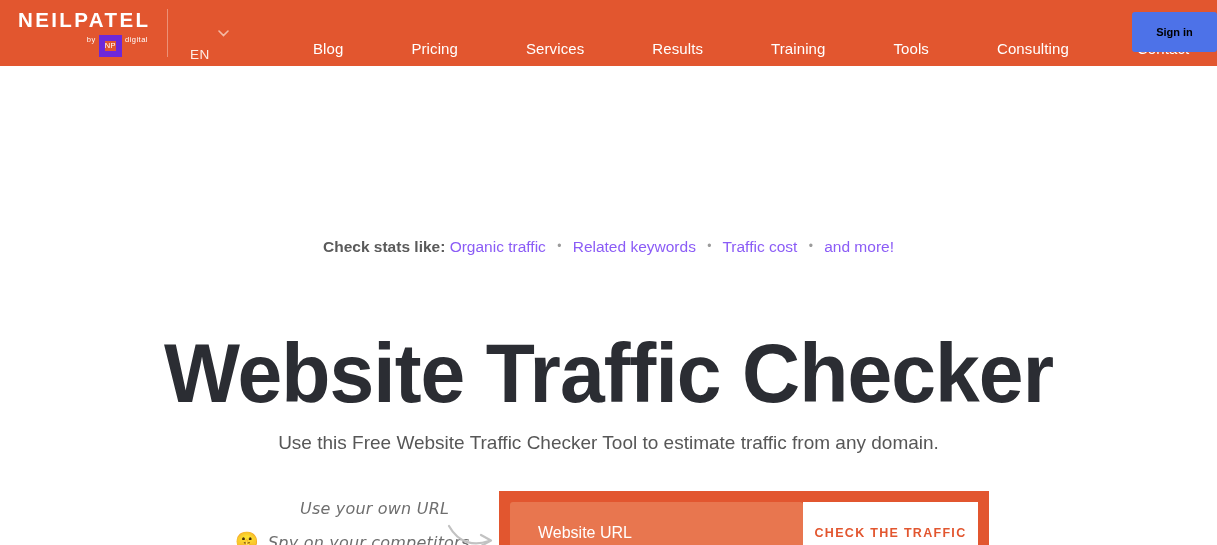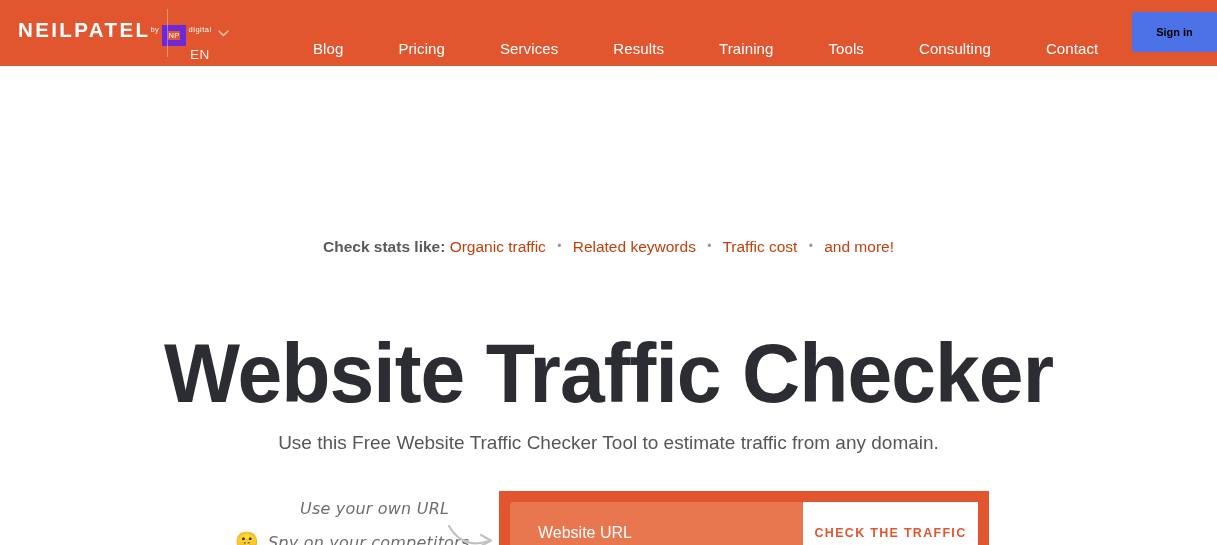--- a/index.html
+++ b/index.html
@@ -16,21 +16,21 @@
   .header {
     position: relative;
     width: 1217px;
     height: 66px;
     background: #e2562f;
     display: flex;
     align-items: center;
   }
   .logo-block {
     display: flex;
-    flex-direction: row;
+    flex-direction: column;
     align-items: flex-start;
     padding-left: 18px;
     width: 150px;
   }
   .logo-word {
     color: #ffffff;
     font-size: 20.5px;
     font-weight: 700;
     letter-spacing: 2.4px;
     line-height: 1;
@@ -85,21 +85,21 @@
     width: 11px; height: 7px;
     display: inline-block;
   }
   .chev svg { display: block; }
 
   .nav {
     display: flex;
     align-items: center;
     margin-left: 58px;
     flex: 1;
-    gap: 3px;
+    gap: 16px;
     margin-top: 30px;
   }
   .nav-item {
     color: #ffffff;
     font-size: 15px;
     padding: 0 26px;
     cursor: pointer;
     white-space: nowrap;
     letter-spacing: .1px;
   }
@@ -131,21 +131,21 @@
     top: 172px;
     left: 0; right: 0;
     text-align: center;
     font-size: 15.5px;
     white-space: nowrap;
   }
   .eyebrow-strong {
     color: #5a5a5a;
     font-weight: 700;
   }
-  .eyebrow-item { color: #c2410c; }
+  .eyebrow-item { color: #8b5cf6; }
   .eyebrow-dot {
     color: #9b9b9b;
     margin: 0 7px;
     font-size: 12px;
     vertical-align: 2px;
   }
 
   .headline {
     position: absolute;
     top: 206px;

